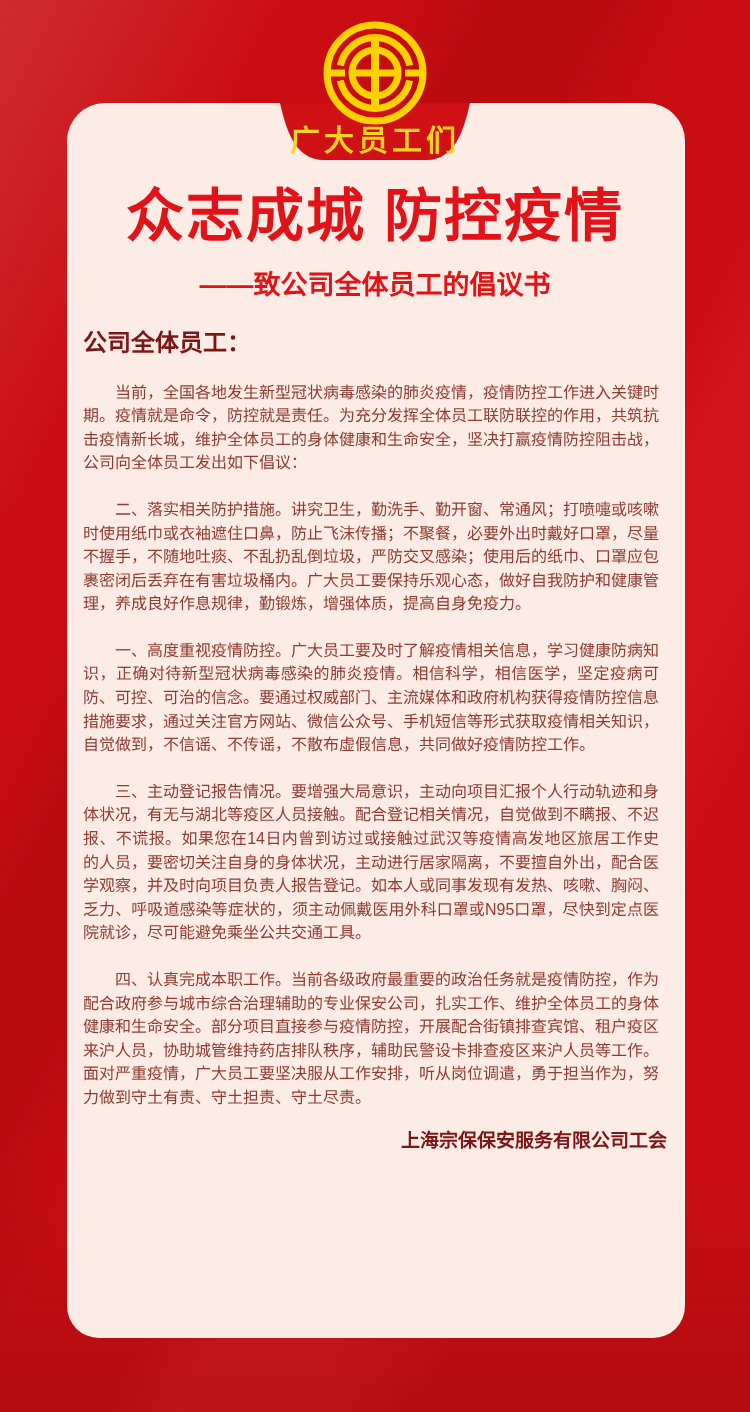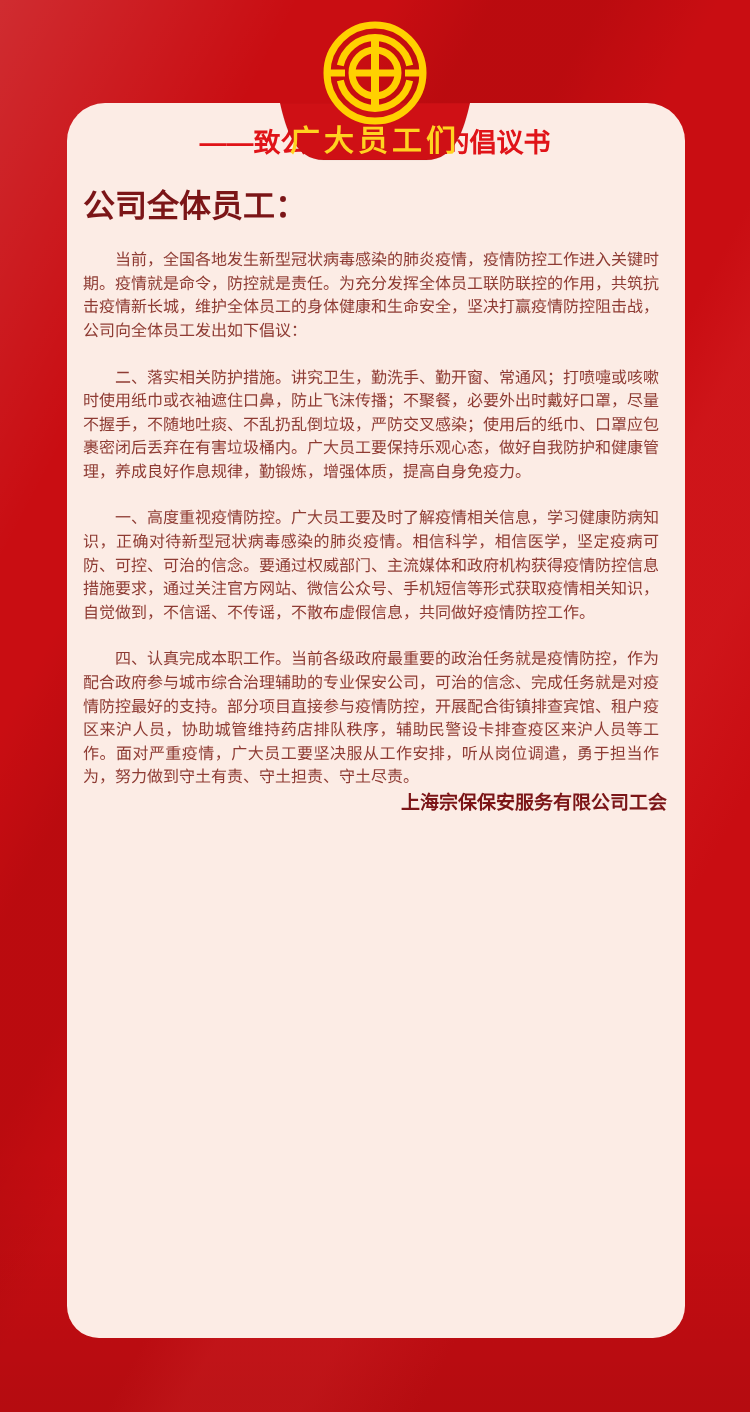--- a/index.html
+++ b/index.html
@@ -22,54 +22,56 @@
     font-size:58px;line-height:1.0;font-weight:900;letter-spacing:2px;
     color:#e11318;
   }
   .subtitle{
     margin:24px 0 0 0;text-align:center;
     font-size:27px;line-height:1.25;font-weight:800;
     color:#e01318;
   }
   .salutation{
     margin:26px 0 0 0;
-    font-size:32px;line-height:1.2;font-weight:800;
+    font-size:24px;line-height:1.2;font-weight:800;
     color:#7b1517;
   }
   .letter-body p.para{
     margin:23px 8px 0 0;
     font-size:16px;line-height:23.6px;
     color:#8e3b33;
     text-align:justify;text-justify:inter-ideograph;
     text-indent:2em;
   }
-  .sign-block{margin-top:1px;text-align:right;font-family:Liberation Mono, monospace;}
+  .sign-block{margin-top:17px;text-align:right;}
   .signature,.date{
     font-size:19px;line-height:28px;font-weight:800;color:#7b1517;margin:0;
   }
   .ribbon{position:absolute;left:280px;top:103px;width:190px;height:58px;}
   .ribbon-label{
     position:absolute;left:280px;top:116px;width:190px;
     text-align:center;font-size:30px;font-weight:800;letter-spacing:4px;
     color:#ffd320;
   }
   .logo{position:absolute;left:320px;top:18px;width:110px;height:110px;}
 </style>
 </head>
 <body>
 
 <div class="card">
+  <h1 class="title">众志成城 防控疫情</h1>
   <h2 class="subtitle">——致公司全体员工的倡议书</h2>
   <p class="salutation">公司全体员工：</p>
 
   <div class="letter-body">
     <p class="para">当前，全国各地发生新型冠状病毒感染的肺炎疫情，疫情防控工作进入关键时期。疫情就是命令，防控就是责任。为充分发挥全体员工联防联控的作用，共筑抗击疫情新长城，维护全体员工的身体健康和生命安全，坚决打赢疫情防控阻击战，公司向全体员工发出如下倡议：</p>
     <p class="para">二、落实相关防护措施。讲究卫生，勤洗手、勤开窗、常通风；打喷嚏或咳嗽时使用纸巾或衣袖遮住口鼻，防止飞沫传播；不聚餐，必要外出时戴好口罩，尽量不握手，不随地吐痰、不乱扔乱倒垃圾，严防交叉感染；使用后的纸巾、口罩应包裹密闭后丢弃在有害垃圾桶内。广大员工要保持乐观心态，做好自我防护和健康管理，养成良好作息规律，勤锻炼，增强体质，提高自身免疫力。</p>
     <p class="para">一、高度重视疫情防控。广大员工要及时了解疫情相关信息，学习健康防病知识，正确对待新型冠状病毒感染的肺炎疫情。相信科学，相信医学，坚定疫病可防、可控、可治的信念。要通过权威部门、主流媒体和政府机构获得疫情防控信息措施要求，通过关注官方网站、微信公众号、手机短信等形式获取疫情相关知识，自觉做到，不信谣、不传谣，不散布虚假信息，共同做好疫情防控工作。</p>
-    <p class="para">四、认真完成本职工作。当前各级政府最重要的政治任务就是疫情防控，作为配合政府参与城市综合治理辅助的专业保安公司，可治的信念、完成任务就是对疫情防控最好的支持。部分项目直接参与疫情防控，开展配合街镇排查宾馆、租户疫区来沪人员，协助城管维持药店排队秩序，辅助民警设卡排查疫区来沪人员等工作。面对严重疫情，广大员工要坚决服从工作安排，听从岗位调遣，勇于担当作为，努力做到守土有责、守土担责、守土尽责。</p>
+    <p class="para">三、主动登记报告情况。要增强大局意识，主动向项目汇报个人行动轨迹和身体状况，有无与湖北等疫区人员接触。配合登记相关情况，自觉做到不瞒报、不迟报、不谎报。如果您在14日内曾到访过或接触过武汉等疫情高发地区旅居工作史的人员，要密切关注自身的身体状况，主动进行居家隔离，不要擅自外出，配合医学观察，并及时向项目负责人报告登记。如本人或同事发现有发热、咳嗽、胸闷、乏力、呼吸道感染等症状的，须主动佩戴医用外科口罩或N95口罩，尽快到定点医院就诊，尽可能避免乘坐公共交通工具。</p>
+    <p class="para">四、认真完成本职工作。当前各级政府最重要的政治任务就是疫情防控，作为配合政府参与城市综合治理辅助的专业保安公司，扎实工作、维护全体员工的身体健康和生命安全。部分项目直接参与疫情防控，开展配合街镇排查宾馆、租户疫区来沪人员，协助城管维持药店排队秩序，辅助民警设卡排查疫区来沪人员等工作。面对严重疫情，广大员工要坚决服从工作安排，听从岗位调遣，勇于担当作为，努力做到守土有责、守土担责、守土尽责。</p>
   </div>
 
   <div class="sign-block">
     <p class="signature">上海宗保保安服务有限公司工会</p>
   </div>
 </div>
 
 <svg class="ribbon" viewBox="0 0 190 58" aria-hidden="true">
   <path d="M0,0 H190 C184,25 176,57 146,57 H44 C14,57 6,25 0,0 Z" fill="#cf1015"></path>
   <path d="M0,0 H190 C184,25 176,57 146,57 H44 C14,57 6,25 0,0 Z" fill="none" stroke="rgba(0,0,0,0.06)" stroke-width="1"></path>

